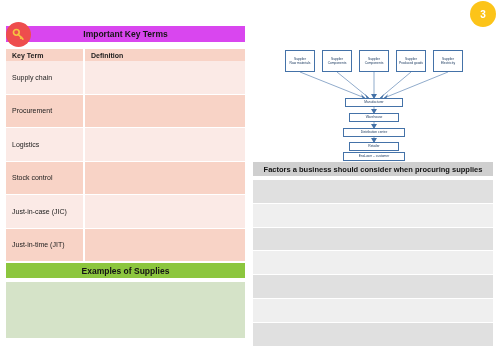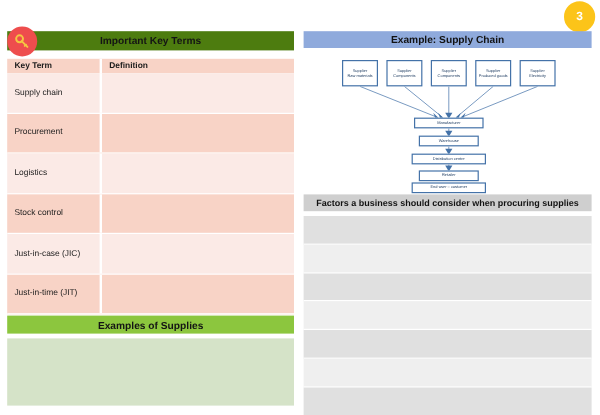--- a/index.html
+++ b/index.html
@@ -36,21 +36,21 @@
     width:25px;height:25px;border-radius:50%;
     background:#ee4d4d;
     z-index:5;
     display:flex;align-items:center;justify-content:center;
   }
   .keycircle svg{display:block;}
 
   
   .kt-header{
     position:absolute;left:6px;top:26px;width:239px;height:16px;
-    background:#4d7c0f;
+    background:#d946ef;
     display:flex;align-items:center;justify-content:center;
   }
   .kt-header span{font-size:8.5px;font-weight:bold;color:#141414;}
 
   .kt-table{
     position:absolute;left:6px;top:49px;width:239px;
   }
   .kt-row{display:flex;width:100%;}
   .kt-row.head{background:#f8d3c6;height:12px;}
   .kt-row.odd{background:#fbeae6;}
@@ -170,23 +170,20 @@
       <div class="kt-cell-term">Just-in-time (JIT)</div>
       <div class="kt-cell-def"></div>
     </div>
   </div>
 
   <div class="ex-header">
     <span>Examples of Supplies</span>
   </div>
   <div class="ex-body"></div>
 
-  <div class="sc-header">
-    <span>Example: Supply Chain</span>
-  </div>
 
   <div class="diagram">
     <svg width="240" height="110" viewBox="0 0 240 110" style="position:absolute;left:0;top:0;" aria-hidden="true">
       <g stroke="#4472a8" stroke-width="0.6" fill="none">
         <path d="M47 29 L112 55"></path>
         <path d="M84 29 L116 55"></path>
         <path d="M121 29 L121 55"></path>
         <path d="M158 29 L127 55"></path>
         <path d="M195 29 L131 55"></path>
         <path d="M121 64 L121 70"></path>

